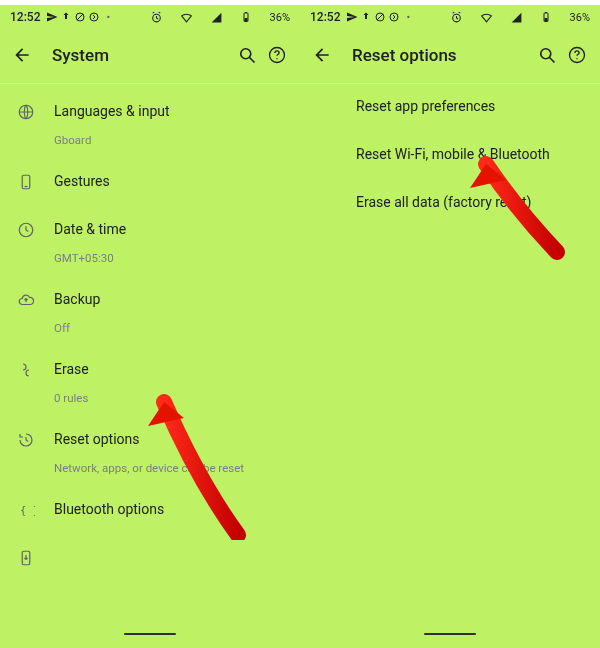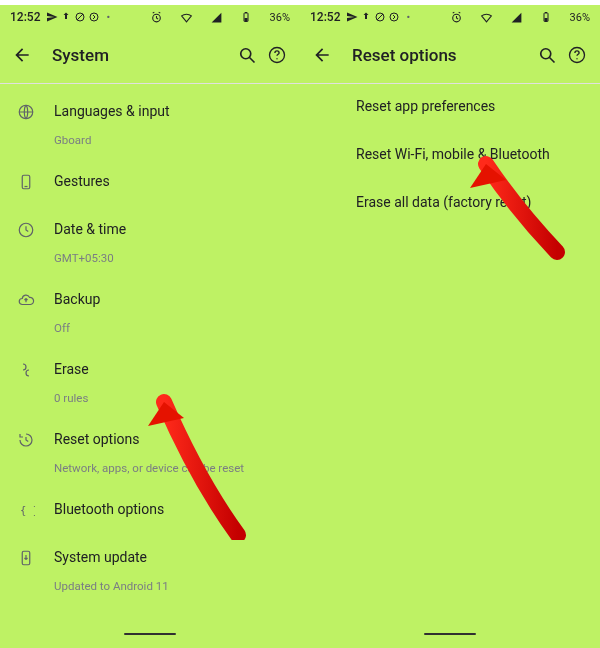--- a/index.html
+++ b/index.html
@@ -261,24 +261,20 @@
       </span>
     </div>
 
     <div class="row">
       <span class="ricon">
           <svg viewBox="0 0 24 24">
             <rect x="7" y="3" width="10" height="18" rx="2"></rect>
             <path d="M12 8v6m0 0l-2-2m2 2l2-2"></path>
           </svg>
         </span>
-      <span class="rtext">
-        <div class="rtitle">System update</div>
-        <div class="rsub">Updated to Android 11</div>
-      </span>
     </div>
   </div>
 
   <div class="homebar"></div>
 </div>
 
 <div class="screen right">
   <div class="status">
     <span class="clock">12:52</span>
     <span class="sicons-left">

